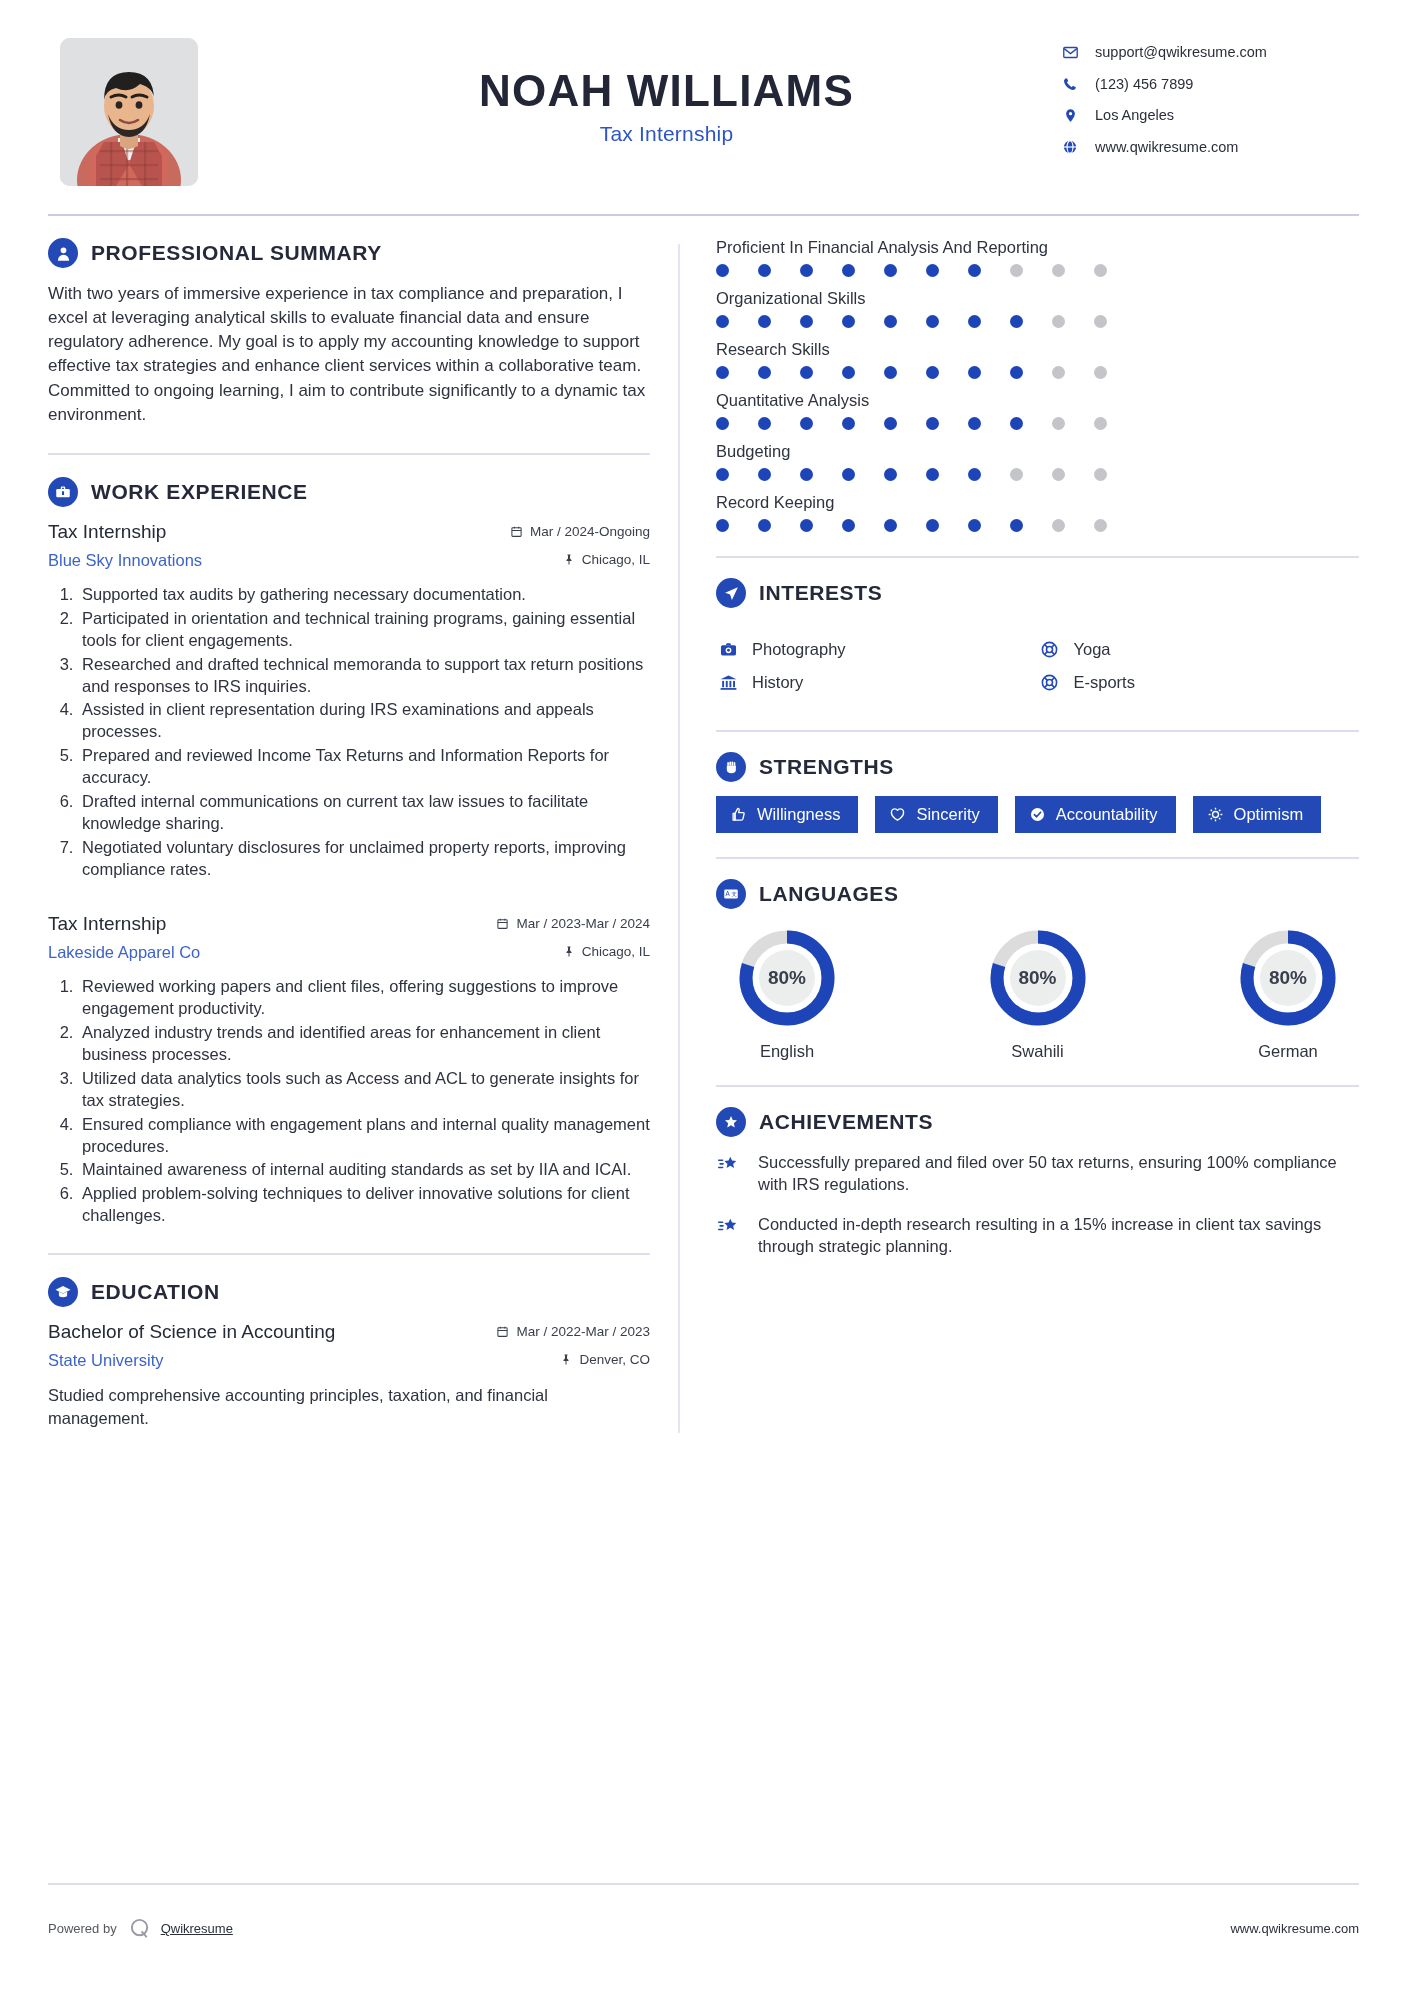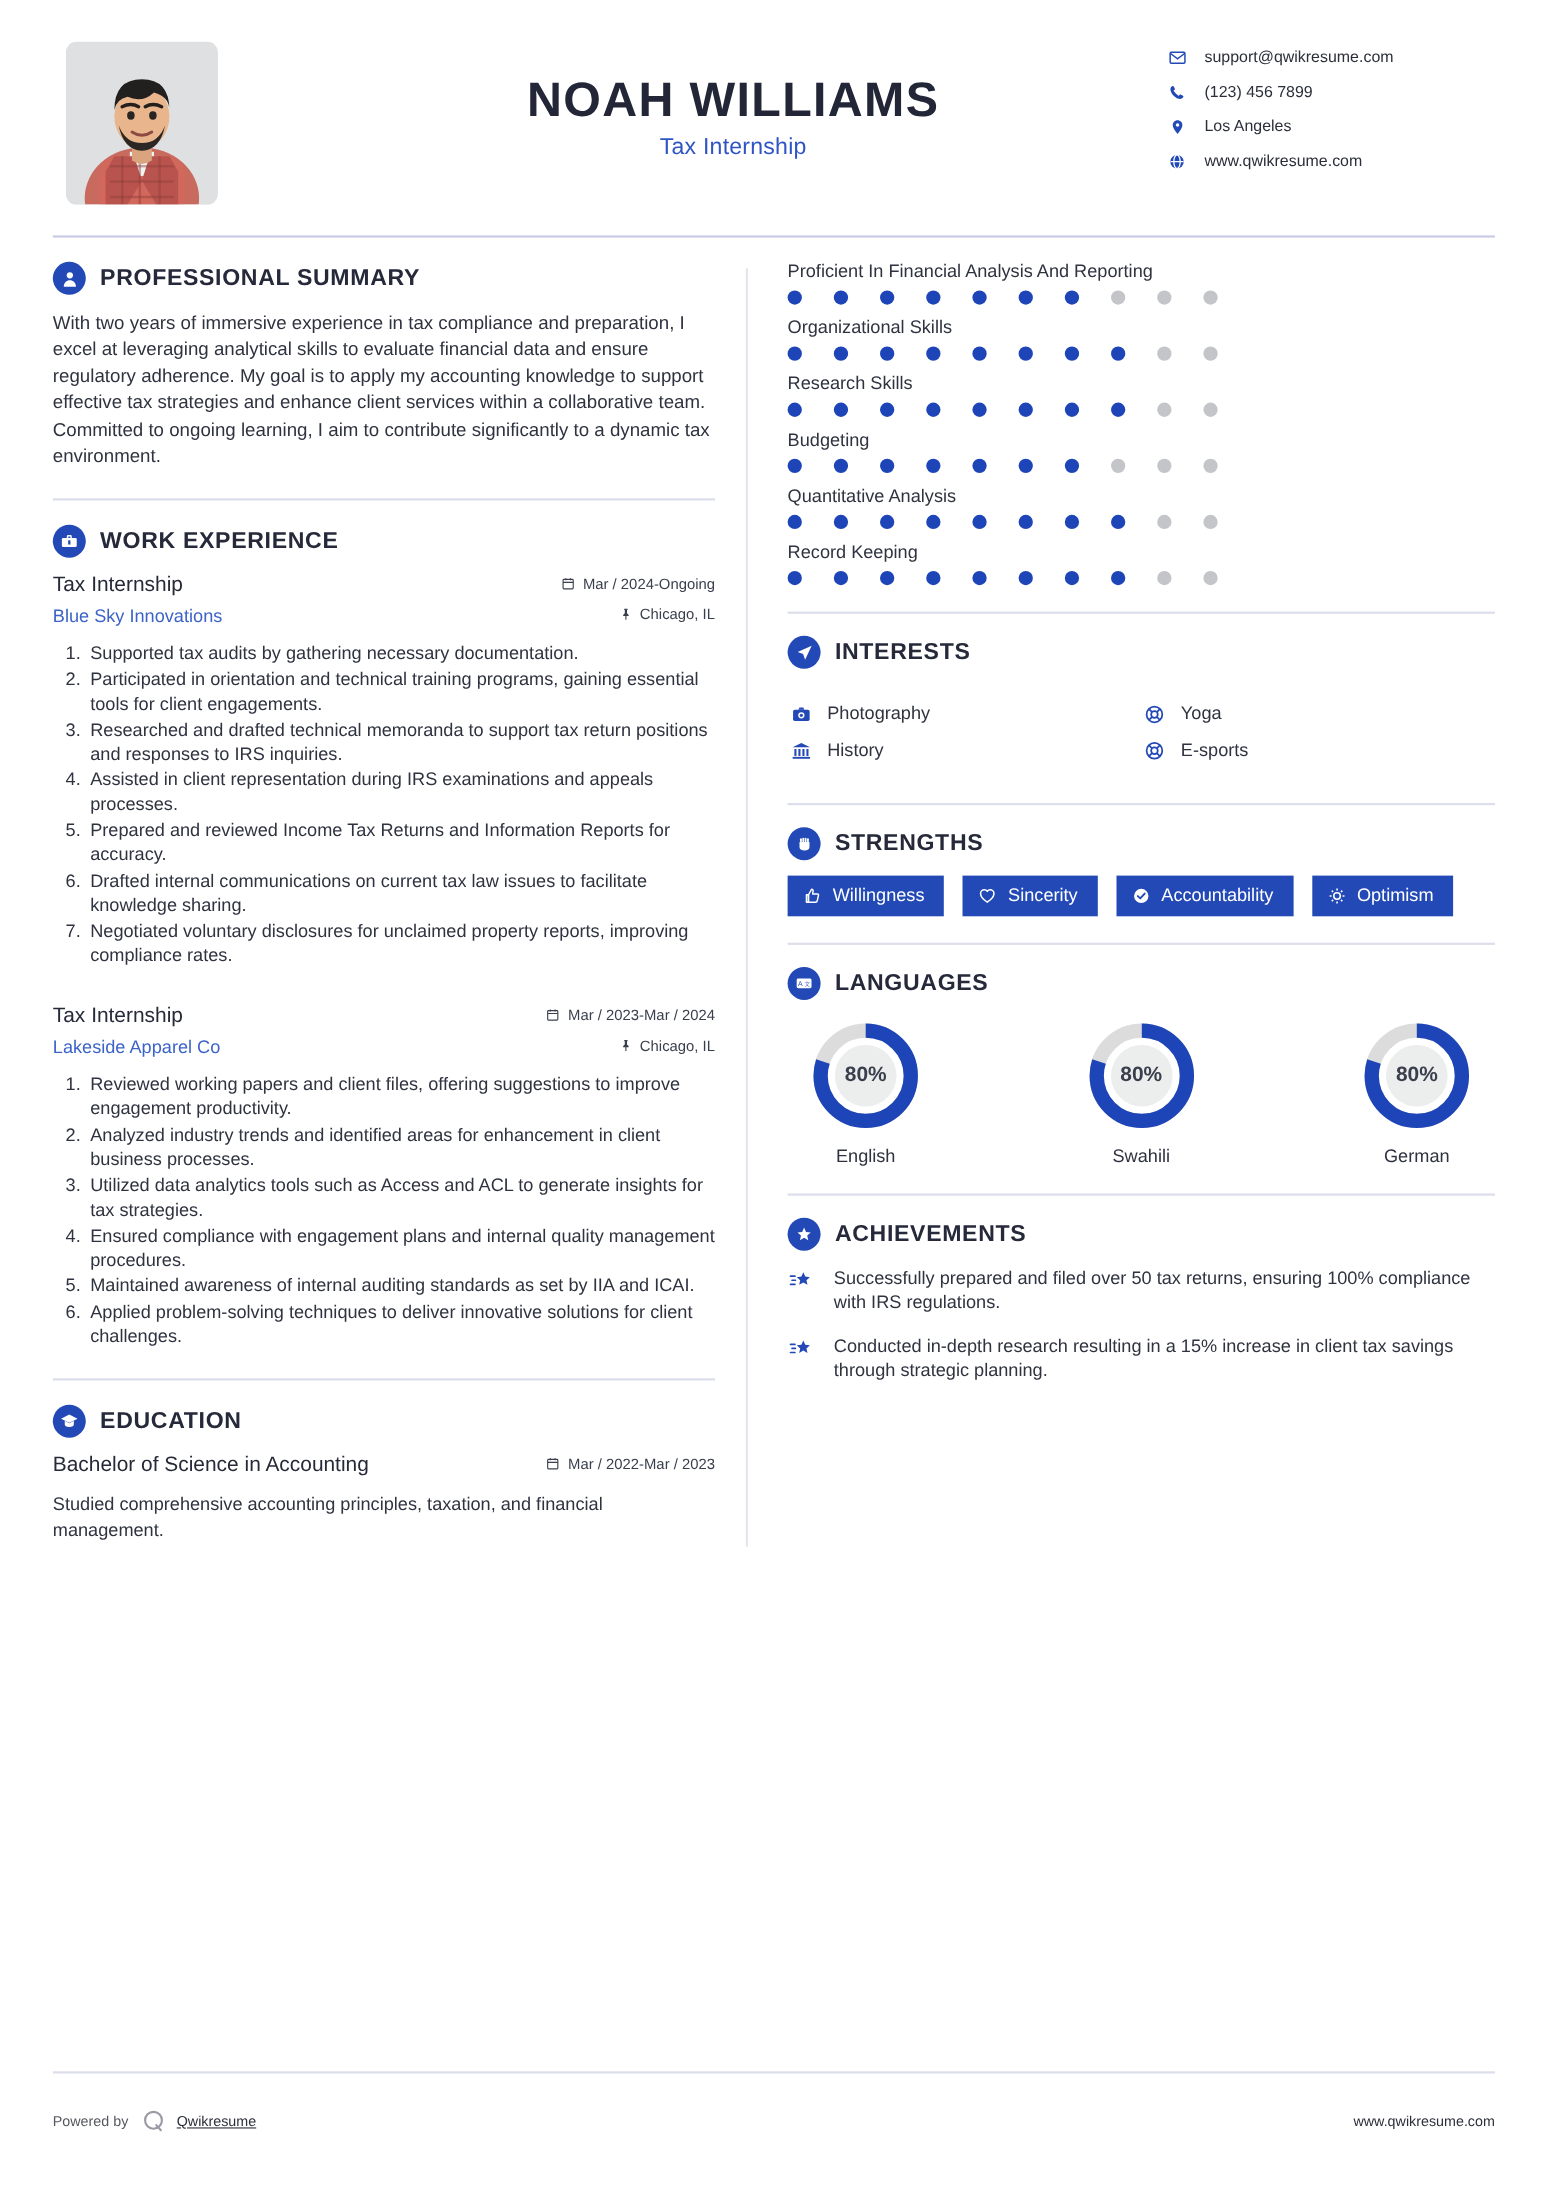--- a/index.html
+++ b/index.html
@@ -477,20 +477,31 @@
             <span class="job-meta">
               <span class="mi">
                 <svg width="13" height="13" viewBox="0 0 24 24" fill="none" stroke="#3a3f4d" stroke-width="1.9">
                   <rect x="3.5" y="5" width="17" height="16" rx="1.4"></rect>
                   <path d="M3.5 10 H20.5 M8 3.2 V6.6 M16 3.2 V6.6"></path>
                 </svg>
               </span>
               <span>Mar / 2022-Mar / 2023</span>
             </span>
           </div>
+          <div class="job-row2">
+            <span class="job-org">State University</span>
+            <span class="job-meta">
+              <span class="mi">
+                <svg width="12" height="13" viewBox="0 0 24 24" fill="#3a3f4d">
+                  <path d="M9 2 H15 V4 H14 V10 L17 13 V15 H13 V22 H11 V15 H7 V13 L10 10 V4 H9 Z"></path>
+                </svg>
+              </span>
+              <span>Denver, CO</span>
+            </span>
+          </div>
           <p class="edu-desc">Studied comprehensive accounting principles, taxation, and financial management.</p>
         </div>
       </div>
 
     </div>
 
     <div class="col-div"></div>
 
     <div class="col-right">
 
@@ -535,45 +546,45 @@
                 <span class="dot on"></span>
                 <span class="dot on"></span>
                 <span class="dot on"></span>
                 <span class="dot on"></span>
                 <span class="dot on"></span>
                 <span class="dot"></span>
                 <span class="dot"></span>
               </div>
             </div>
             <div class="skill">
+              <div class="skill-name">Quantitative Analysis</div>
+              <div class="dots">
+                <span class="dot on"></span>
+                <span class="dot on"></span>
+                <span class="dot on"></span>
+                <span class="dot on"></span>
+                <span class="dot on"></span>
+                <span class="dot on"></span>
+                <span class="dot on"></span>
+                <span class="dot on"></span>
+                <span class="dot"></span>
+                <span class="dot"></span>
+              </div>
+            </div>
+            <div class="skill">
               <div class="skill-name">Budgeting</div>
               <div class="dots">
                 <span class="dot on"></span>
                 <span class="dot on"></span>
                 <span class="dot on"></span>
                 <span class="dot on"></span>
                 <span class="dot on"></span>
                 <span class="dot on"></span>
                 <span class="dot on"></span>
                 <span class="dot"></span>
-                <span class="dot"></span>
-                <span class="dot"></span>
-              </div>
-            </div>
-            <div class="skill">
-              <div class="skill-name">Quantitative Analysis</div>
-              <div class="dots">
-                <span class="dot on"></span>
-                <span class="dot on"></span>
-                <span class="dot on"></span>
-                <span class="dot on"></span>
-                <span class="dot on"></span>
-                <span class="dot on"></span>
-                <span class="dot on"></span>
-                <span class="dot on"></span>
                 <span class="dot"></span>
                 <span class="dot"></span>
               </div>
             </div>
             <div class="skill">
               <div class="skill-name">Record Keeping</div>
               <div class="dots">
                 <span class="dot on"></span>
                 <span class="dot on"></span>
                 <span class="dot on"></span>

